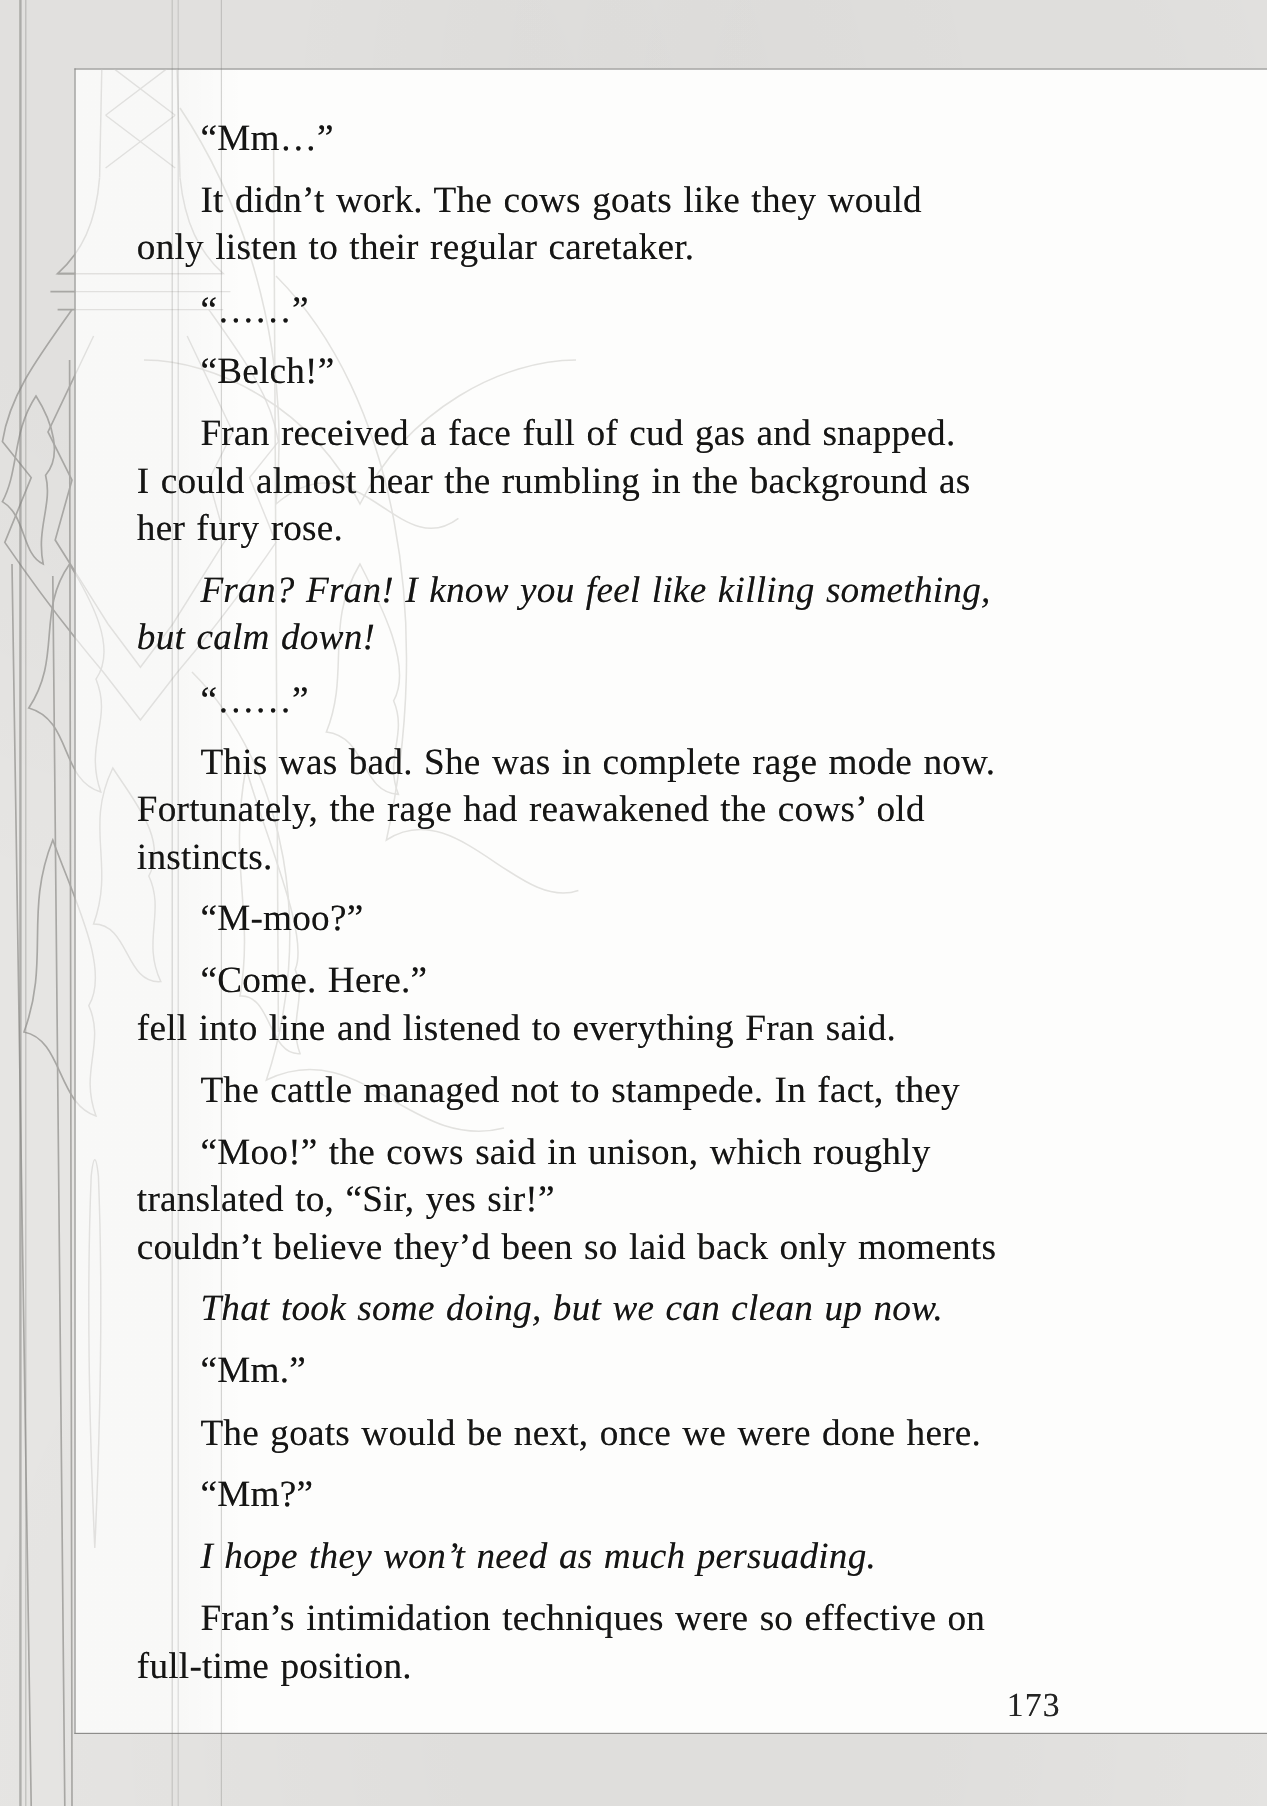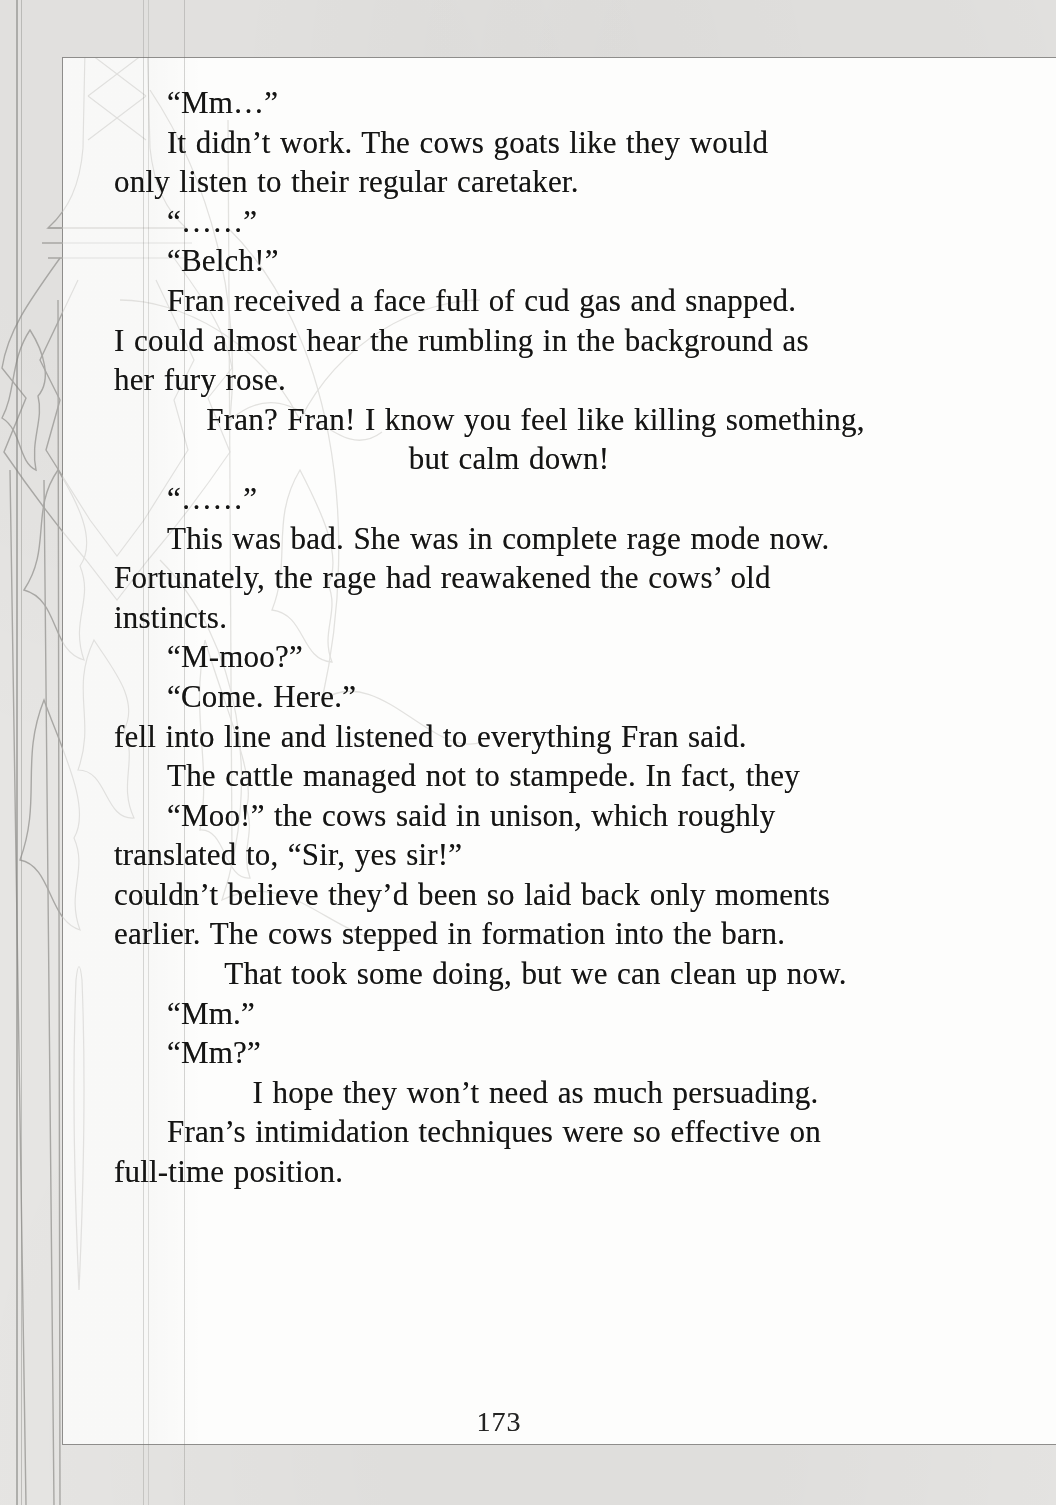--- a/index.html
+++ b/index.html
@@ -34,25 +34,25 @@
   .fold.d{left:148px;width:1px;background:rgba(120,119,116,0.22);}
   .fold.e{left:184px;width:1px;background:rgba(120,119,116,0.30);}
   
   .text-block{
     position:absolute;left:114px;top:83px;width:790px;
     font-size:31px;line-height:39.6px;color:#151514;
     letter-spacing:0.2px;word-spacing:1.5px;white-space:nowrap;
     text-shadow:0 0 0.5px rgba(20,20,20,0.55);
   }
   .text-block .line{height:39.6px;}
-  .text-block .line.indent{padding-left:53px;}
-  .text-block .line.italic{text-align:center;}
+  .text-block .line.indent{padding-left:53px;margin-top:12px;}
+  .text-block .line.italic{font-style:italic;}
   .page-number{
     position:absolute;left:114px;top:1406px;width:770px;
-    text-align:center;font-size:28px;color:#242423;
+    text-align:right;font-size:28px;color:#242423;
     letter-spacing:1px;text-shadow:0 0 0.5px rgba(20,20,20,0.5);
   }
 </style>
 </head>
 <body>
 
 <div class="scene">
 
   <div class="sheet"></div>
 
@@ -127,23 +127,23 @@
       <div class="line indent">This was bad. She was in complete rage mode now.</div>
       <div class="line">Fortunately, the rage had reawakened the cows’ old</div>
       <div class="line">instincts.</div>
       <div class="line indent">“M-moo?”</div>
       <div class="line indent">“Come. Here.”</div>
       <div class="line">fell into line and listened to everything Fran said.</div>
       <div class="line indent">The cattle managed not to stampede. In fact, they</div>
       <div class="line indent">“Moo!” the cows said in unison, which roughly</div>
       <div class="line">translated to, “Sir, yes sir!”</div>
       <div class="line">couldn’t believe they’d been so laid back only moments</div>
-      <div class="line">earlier. The cows stepped in formation into the barn.</div>
       <div class="line indent italic">That took some doing, but we can clean up now.</div>
       <div class="line indent">“Mm.”</div>
+      <div class="line indent">The goats would be next, once we were done here.</div>
       <div class="line indent">“Mm?”</div>
       <div class="line indent italic">I hope they won’t need as much persuading.</div>
       <div class="line indent">Fran’s intimidation techniques were so effective on</div>
       <div class="line">full-time position.</div>
     </div>
 
   <div class="page-number">173</div>
 
 </div>
 

